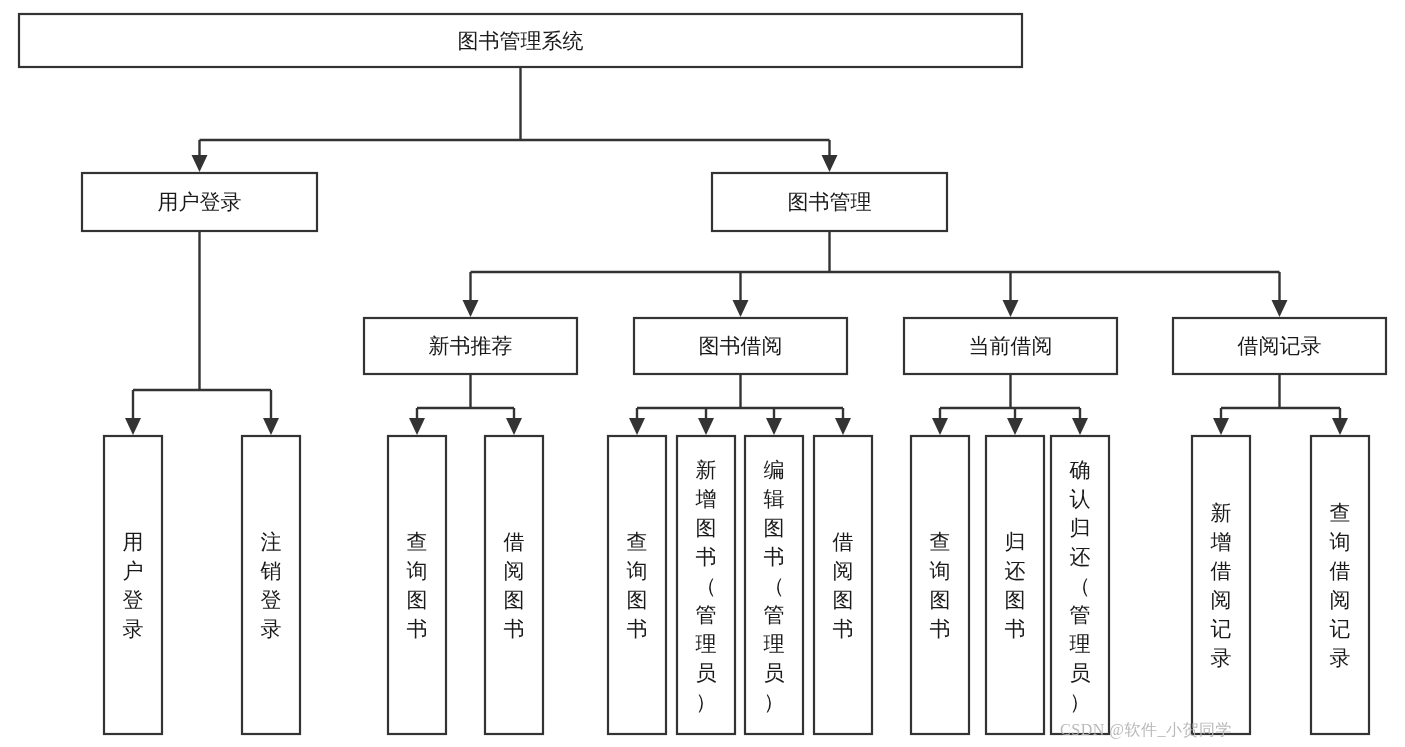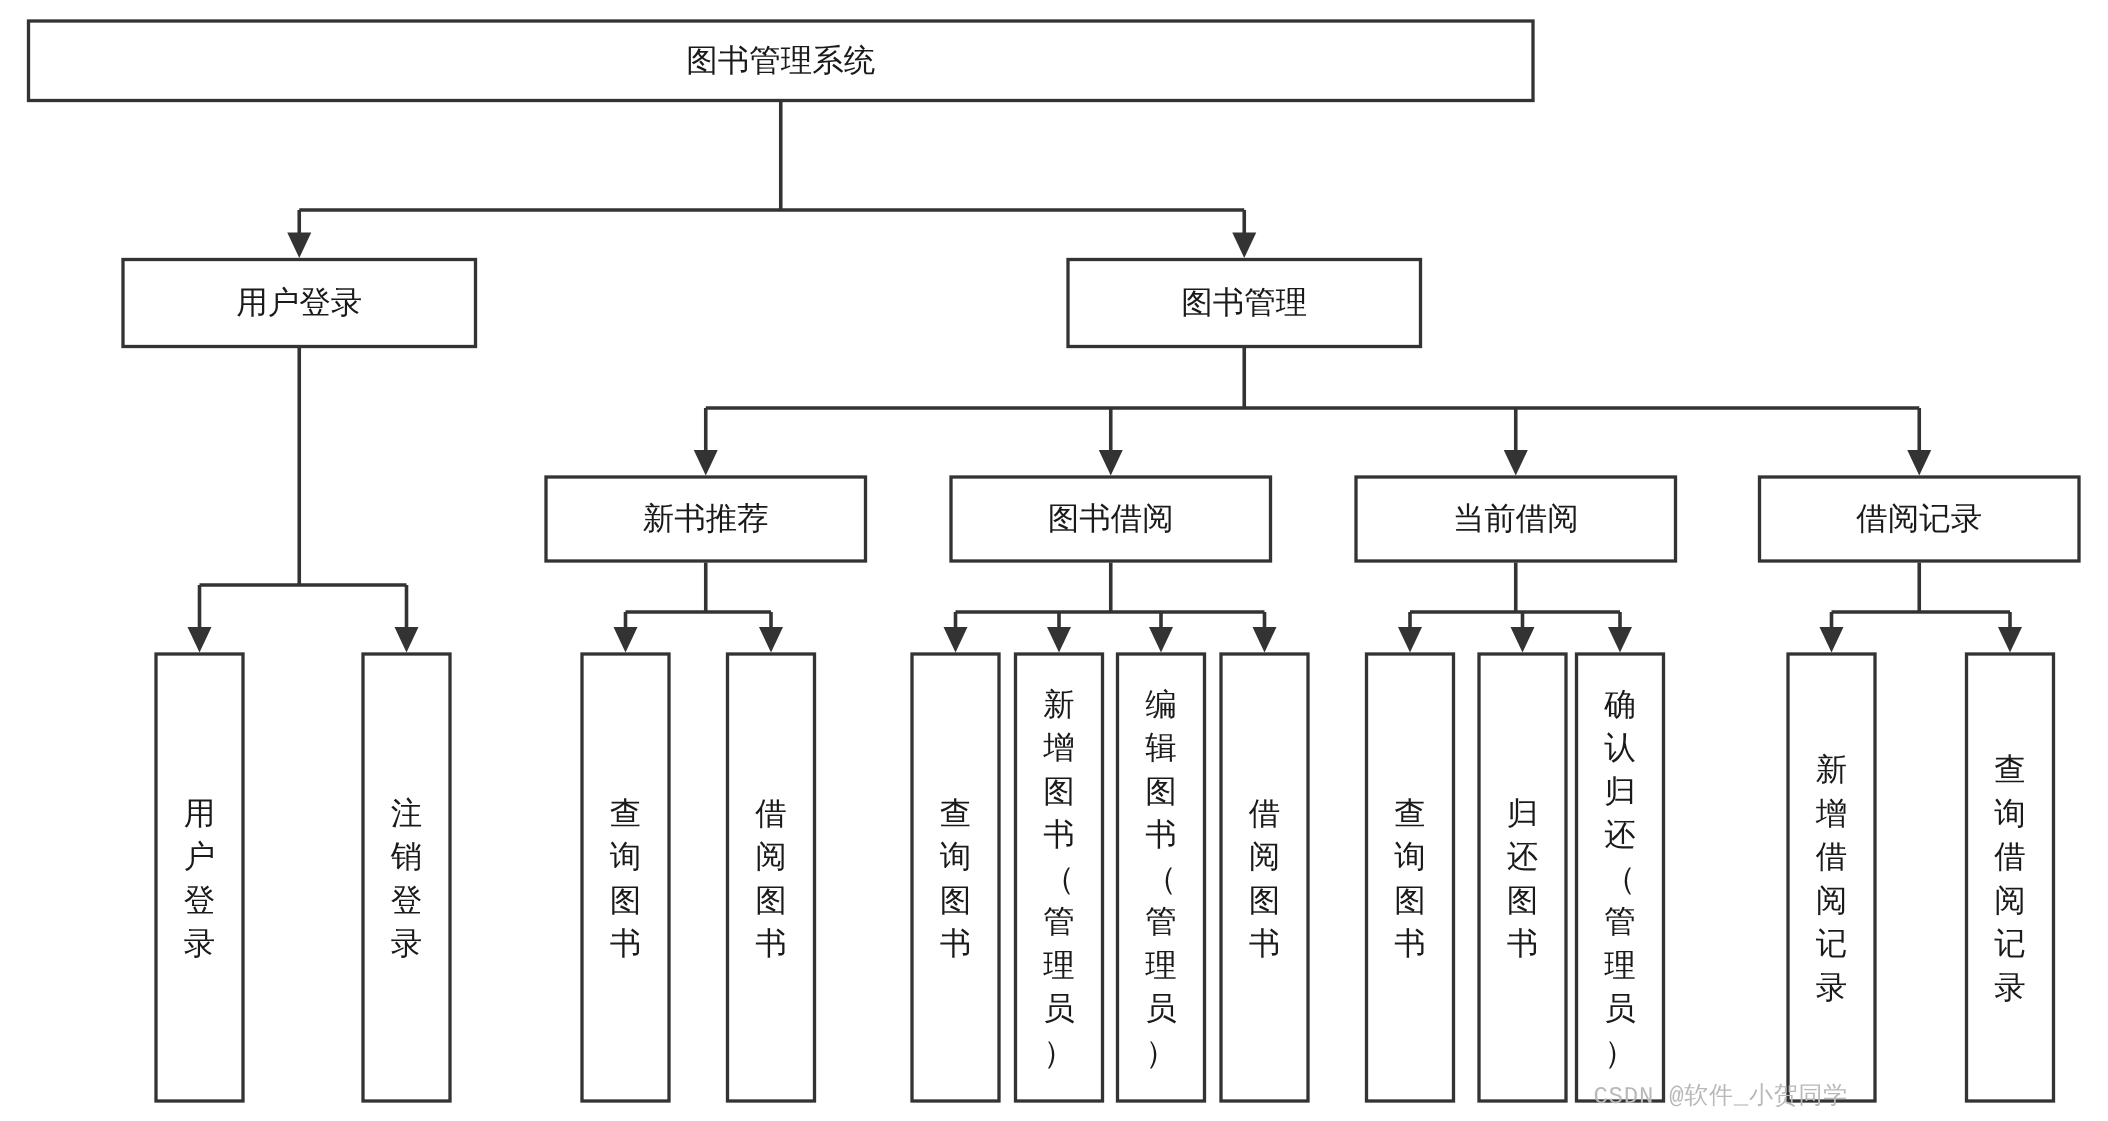--- a/index.html
+++ b/index.html
@@ -54,21 +54,21 @@
     font-family: "DejaVu Sans", "Liberation Sans", sans-serif;
     fill: #1a1a1a;
     font-size: 21px;
     text-anchor: middle;
     white-space: pre;
   }
   .watermark {
     position: absolute;
     right: 14px;
     bottom: 6px;
-    font-family: Liberation Mono, monospace;
+    font-family: Liberation Serif, serif;
     font-size: 16px;
     color: #b9b9b9;
     letter-spacing: 0.5px;
     user-select: none;
     pointer-events: none;
   }
 </style>
 </head>
 <body>
 

